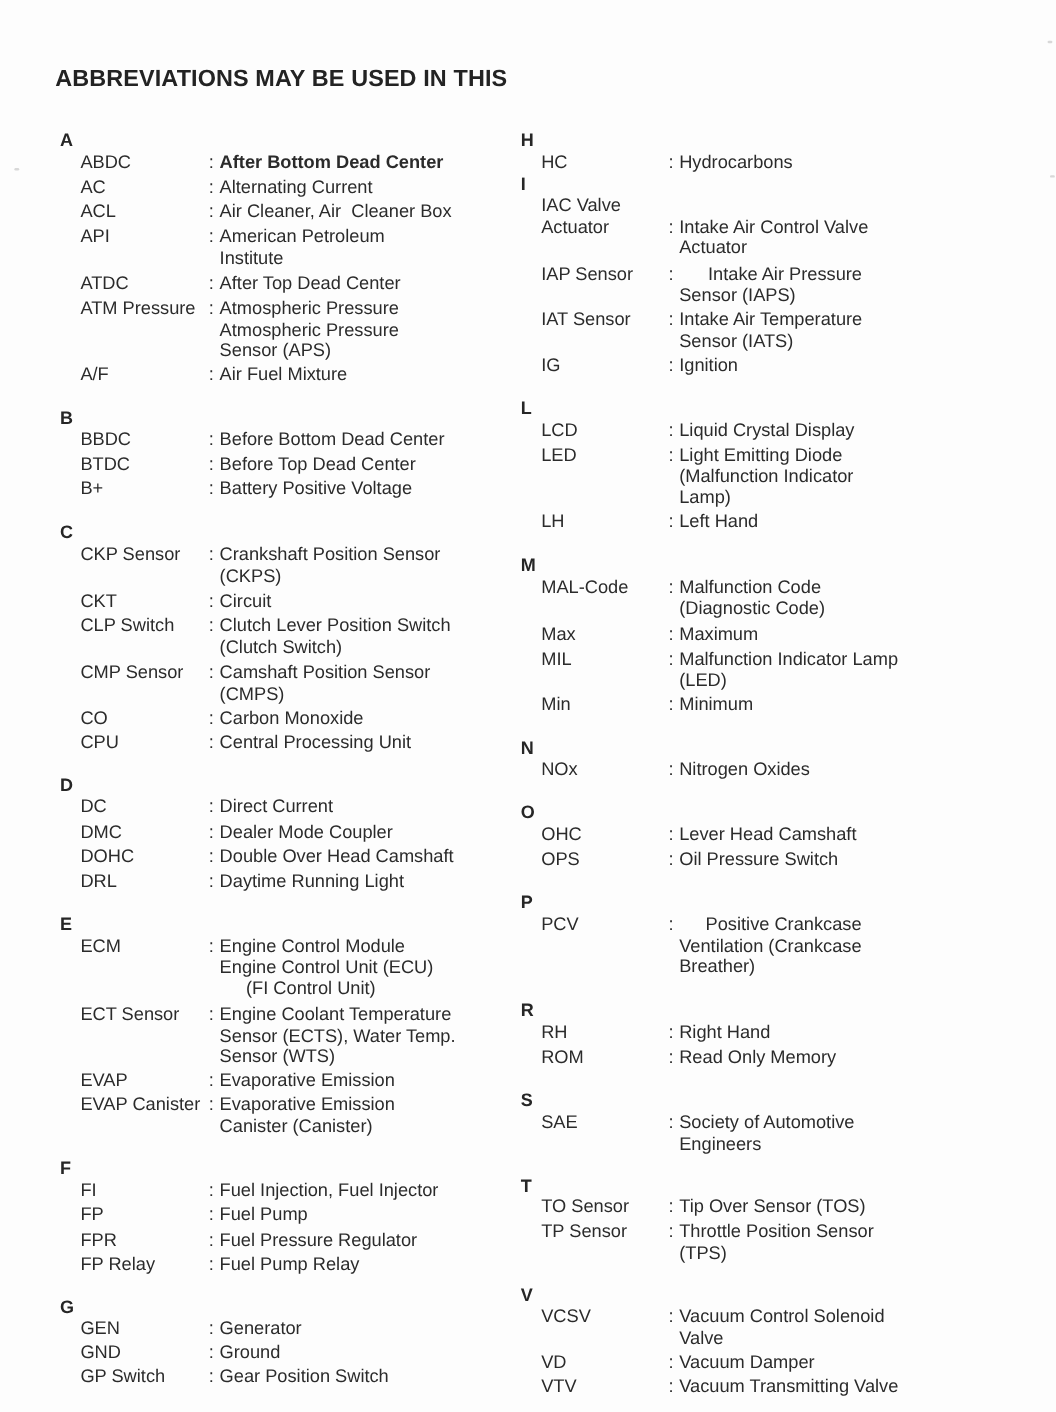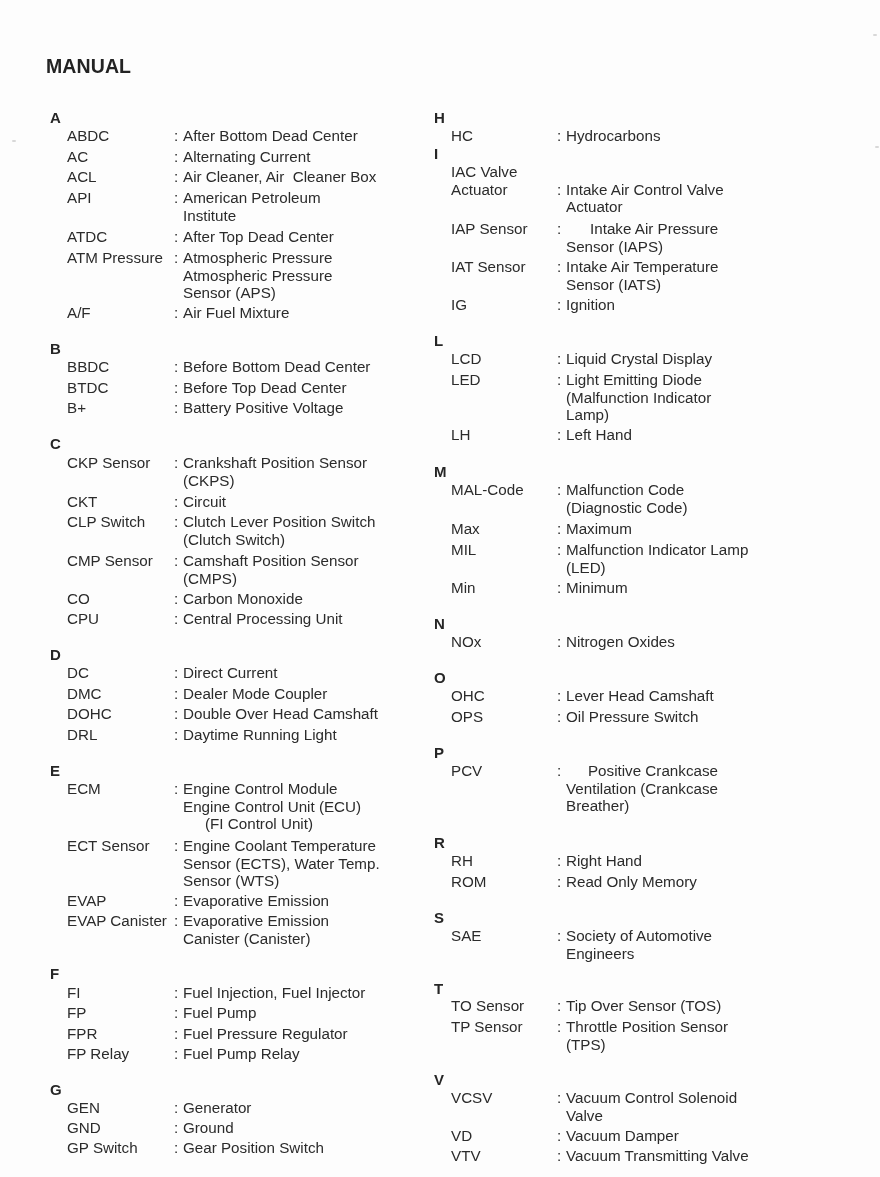--- a/index.html
+++ b/index.html
@@ -28,29 +28,29 @@
   .def .colon { display: inline-block; width: 9px; }
   .def .lines { display: inline-block; vertical-align: top; }
   .smudge {
     position: absolute; width: 4px; height: 2px; background: #d8d8d8; border-radius: 2px;
   }
 </style>
 </head>
 <body>
 
 <div class="title">
-  <div>MANUAL</div>
+  <div>ABBREVIATIONS MAY BE USED IN THIS</div>
 </div>
 
 <div class="col col-left" id="col-left">
     <div class="section" style="top: 109px;">
       <div class="letter">A</div>
       <div class="entry" style="position: absolute; left: 0px; width: 100%; top: 18px;">
         <div class="abbr">ABDC</div>
-        <div class="def"><span class="colon" style="vertical-align: top;">:</span><span class="lines"><div style="height: 17.5px;">After Bottom Dead Center</div></span></div>
+        <div class="def"><span class="colon" style="vertical-align: top;">:</span><span class="lines"><div style="height: 17.5px; font-weight: bold;">After Bottom Dead Center</div></span></div>
       </div>
       <div class="entry" style="position: absolute; left: 0px; width: 100%; top: 39px;">
         <div class="abbr">AC</div>
         <div class="def"><span class="colon" style="vertical-align: top;">:</span><span class="lines"><div style="height: 17.5px;">Alternating Current</div></span></div>
       </div>
       <div class="entry" style="position: absolute; left: 0px; width: 100%; top: 59px;">
         <div class="abbr">ACL</div>
         <div class="def"><span class="colon" style="vertical-align: top;">:</span><span class="lines"><div style="height: 17.5px;">Air Cleaner, Air  Cleaner Box</div></span></div>
       </div>
       <div class="entry" style="position: absolute; left: 0px; width: 100%; top: 80px;">

